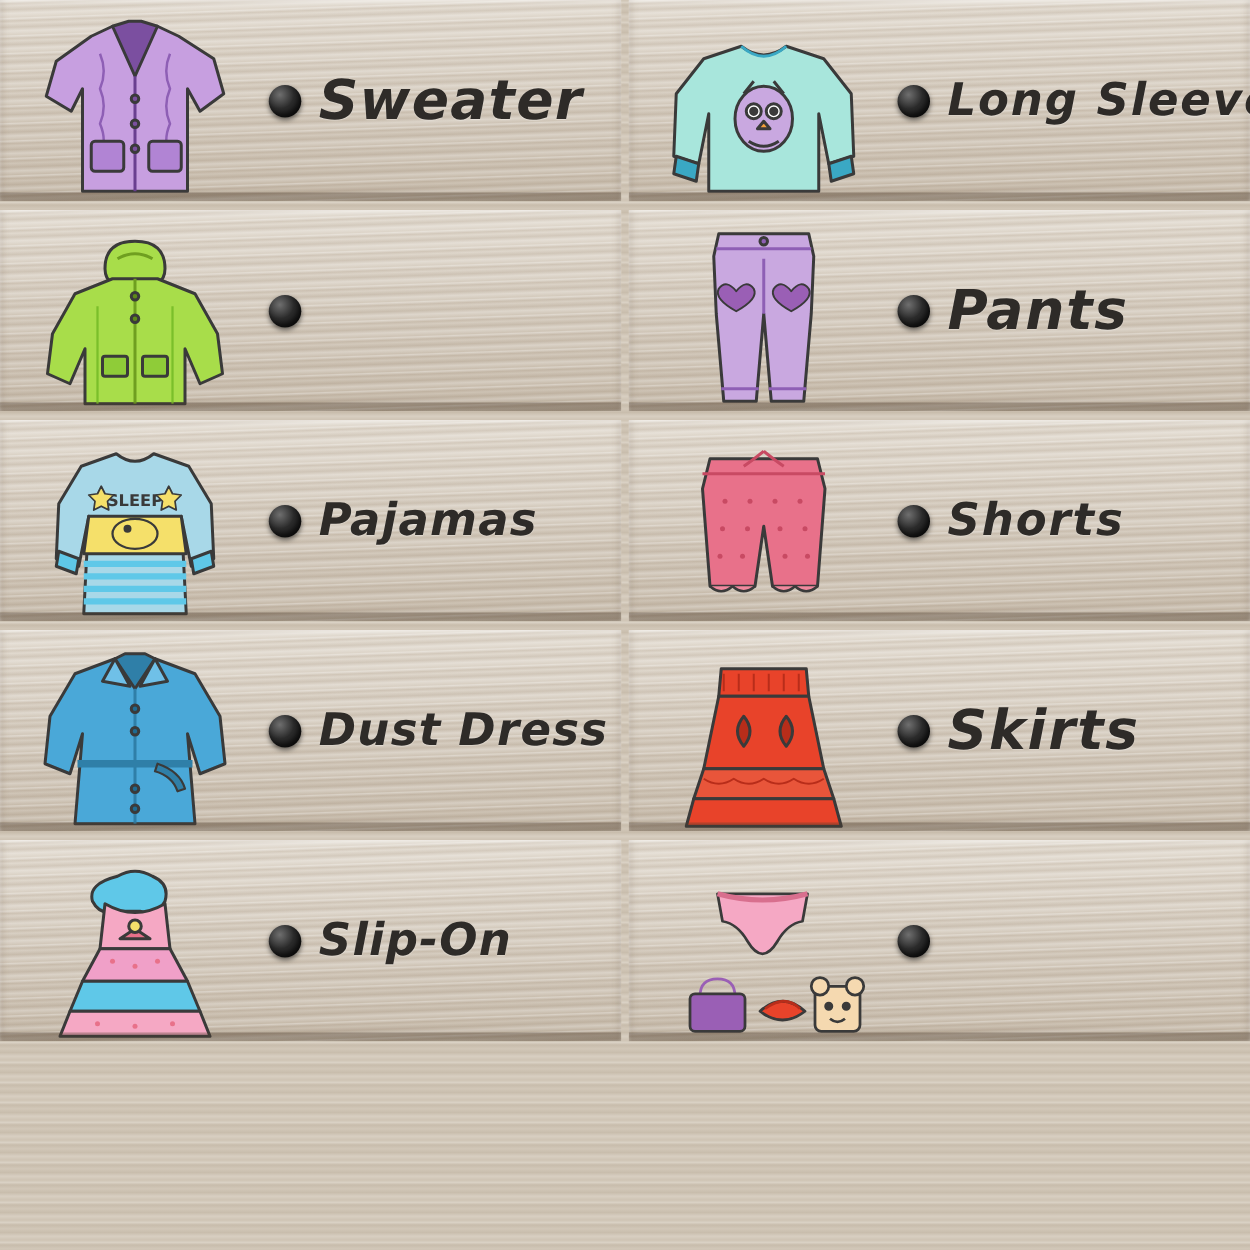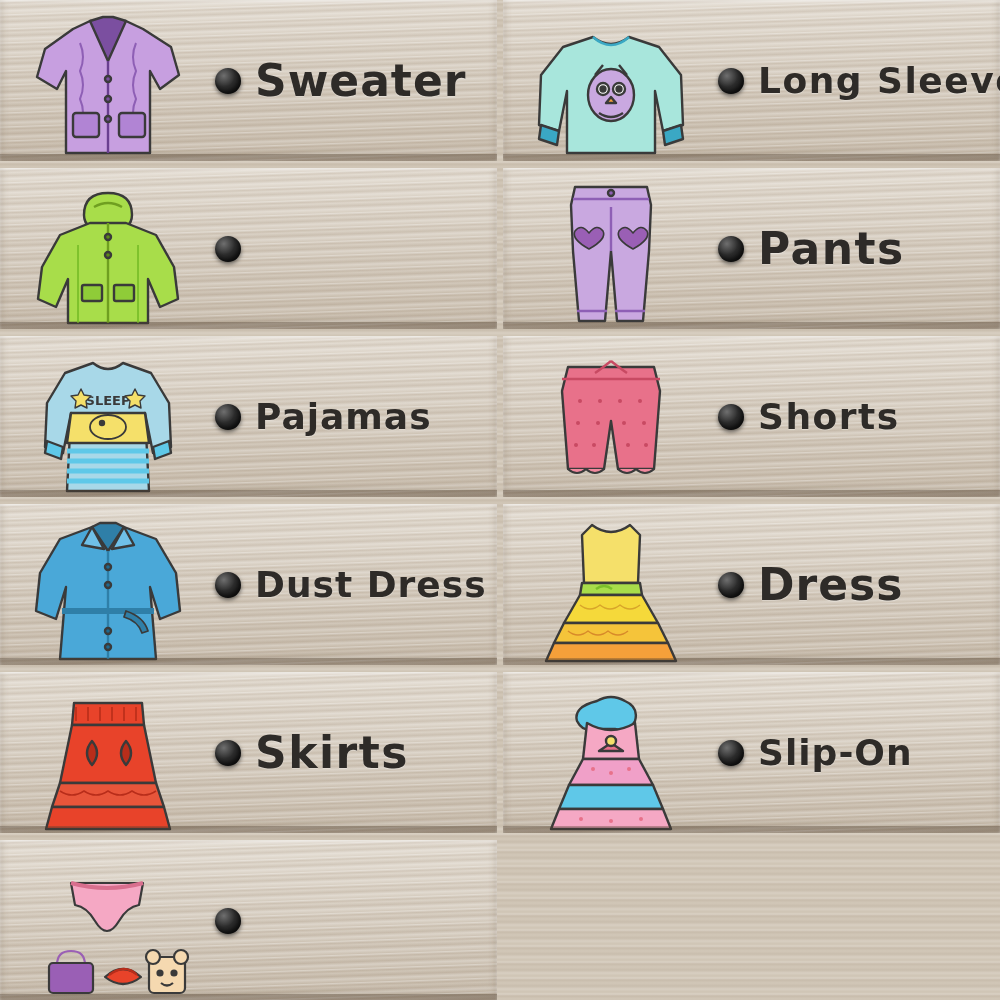--- a/index.html
+++ b/index.html
@@ -93,20 +93,21 @@
   }
 
   .label {
     font-family: "DejaVu Sans", sans-serif;
     font-weight: 700;
     color: #2e2b28;
     letter-spacing: 1px;
     text-shadow: 0 1px 1px rgba(255,255,255,0.35);
     white-space: nowrap;
     font-size: 40px;
+    font-style: italic;
   }
 
   .label.sz-sm { font-size: 31px; }
   .label.sz-md { font-size: 36px; }
   .label.sz-lg { font-size: 44px; }
 
   .row-right .label { letter-spacing: 1.5px; }
 </style>
 </head>
 <body>
@@ -261,38 +262,20 @@
             <circle cx="78" cy="112" r="3" fill="#1f6a90"></circle>
             <circle cx="78" cy="128" r="3" fill="#1f6a90"></circle>
           </g>
         </svg>
       </div>
       <div class="knob"></div>
       <div class="label sz-md">Dust Dress</div>
     </div>
 
 
-    <div class="drawer row-left">
-      <div class="art">
-        <svg width="150" height="146" viewBox="0 0 150 146">
-          <g stroke="#3a3a3a" stroke-width="2.4" stroke-linejoin="round">
-            <path d="M56 6 L46 16 L48 64 L102 64 L104 16 L94 6 Q75 20 56 6 Z" fill="#f5e06a"></path>
-            <path d="M46 64 L104 64 L106 76 L44 76 Z" fill="#a8dd4a"></path>
-            <path d="M44 76 L106 76 L122 104 L28 104 Z" fill="#f5d93a"></path>
-            <path d="M28 104 L122 104 L132 124 L18 124 Z" fill="#f5c43a"></path>
-            <path d="M18 124 L132 124 L140 142 L10 142 Z" fill="#f5a03a"></path>
-            <path d="M44 86 q10 8 20 0 q10 8 20 0 q10 8 20 0" fill="none" stroke="#d8a52a" stroke-width="1.6"></path>
-            <path d="M32 112 q10 8 20 0 q10 8 20 0 q10 8 20 0" fill="none" stroke="#d88a2a" stroke-width="1.6"></path>
-            <path d="M60 70 q8 -6 16 0" fill="none" stroke="#7bbf2a"></path>
-          </g>
-        </svg>
-      </div>
-      <div class="knob"></div>
-      <div class="label sz-lg">Dress</div>
-    </div>
 
     <div class="drawer row-right">
       <div class="art">
         <svg width="136" height="136" viewBox="0 0 136 136">
           <g stroke="#3a3a3a" stroke-width="2.4" stroke-linejoin="round">
             <path d="M34 6 L102 6 L104 28 L32 28 Z" fill="#e8432a"></path>
             <path d="M32 28 L104 28 L116 86 L20 86 Z" fill="#e8432a"></path>
             <path d="M20 86 L116 86 L124 110 L12 110 Z" fill="#e8553a"></path>
             <path d="M12 110 L124 110 L130 132 L6 132 Z" fill="#e8432a"></path>
             <path d="M52 44 q-10 12 0 24 q10 -12 0 -24 Z" fill="#b82d1a"></path>

